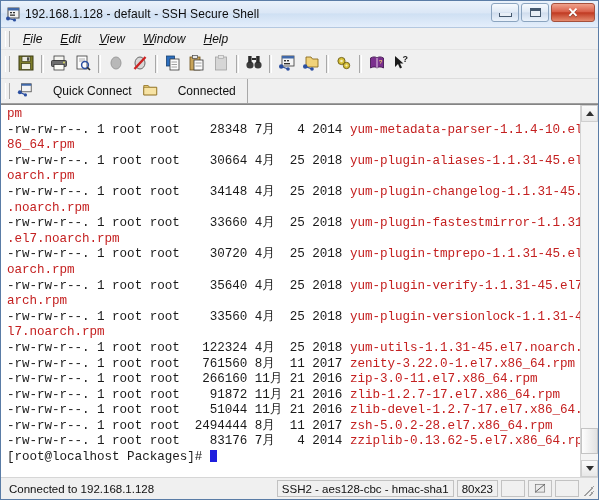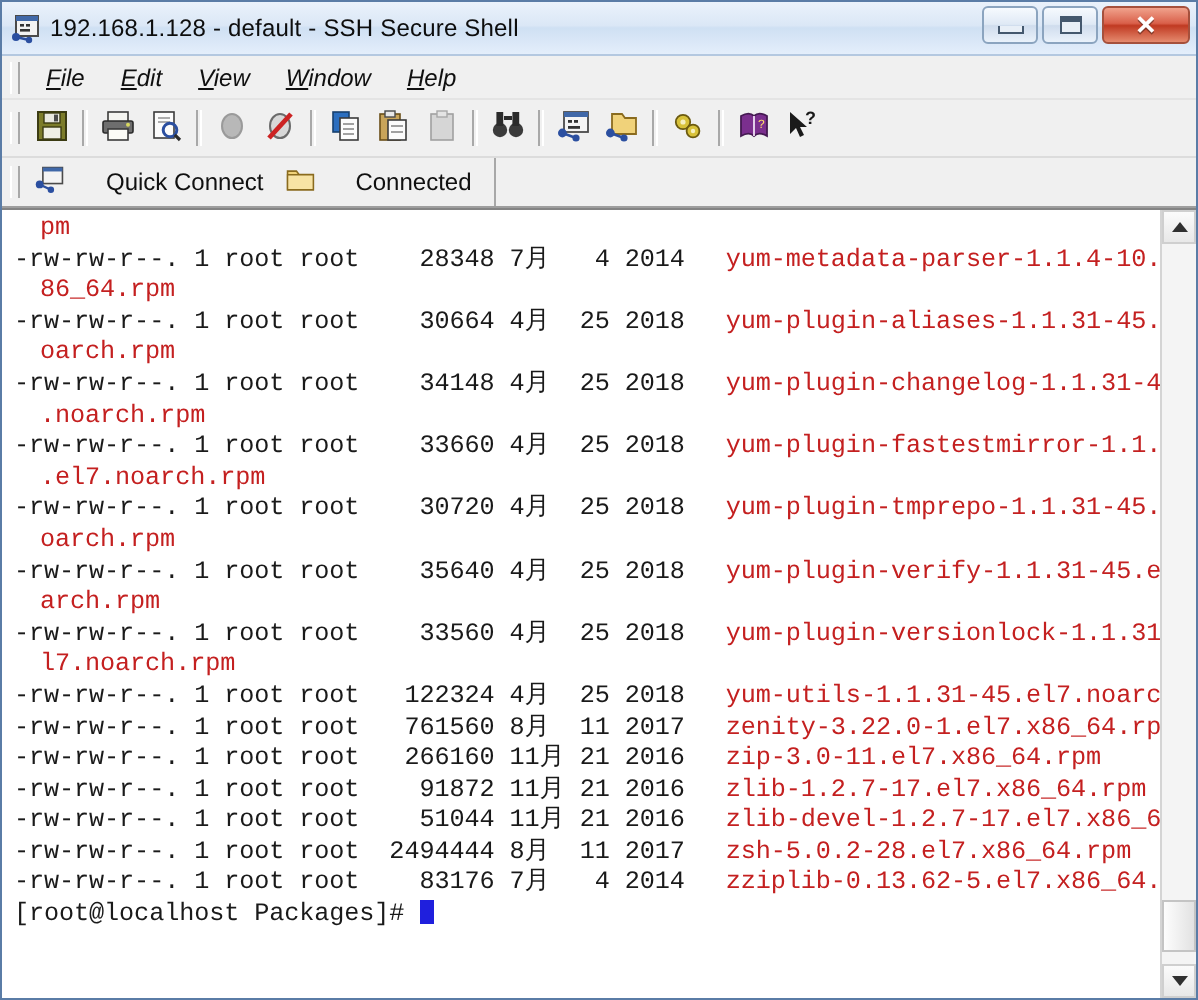--- a/index.html
+++ b/index.html
@@ -197,21 +197,21 @@
     background: #ffffff;
     padding: 2px 0 0 6px;
     font-family: "Liberation Mono", "DejaVu Sans Mono", monospace;
     font-size: 12.6px;
     line-height: 15.6px;
     color: #1a1a1a;
     overflow: hidden;
     white-space: pre;
     letter-spacing: -0.05px;
   }
-  .t-red { color: #c42020; margin-left: 13px; }
+  .t-red { color: #c42020; }
   .cursor {
     display: inline-block;
     width: 7.5px;
     height: 12px;
     background: #1f1fdd;
     vertical-align: -2px;
   }
 
   
   .scrollbar {
@@ -526,14 +526,29 @@
       </div>
       <div class="sb-track">
         <div class="sb-thumb"></div>
       </div>
       <div class="sb-arrow">
         <span class="tri tri-down"></span>
       </div>
     </div>
   </div>
 
+  <div class="statusbar">
+    <div class="sb-panel sb-conn">Connected to 192.168.1.128</div>
+    <div class="sb-spacer"></div>
+    <div class="sb-panel">SSH2 - aes128-cbc - hmac-sha1</div>
+    <div class="sb-panel">80x23</div>
+    <div class="sb-panel sb-small"></div>
+    <div class="sb-panel sb-small">
+      <svg width="14" height="14" viewBox="0 0 18 18">
+        <rect x="3" y="3" width="12" height="10" fill="#eaeaea" stroke="#777" stroke-width=".9"></rect>
+        <line x1="3" y1="13" x2="15" y2="3" stroke="#555" stroke-width="1.2"></line>
+      </svg>
+    </div>
+    <div class="sb-panel sb-small"></div>
+    <div class="sb-grip"></div>
+  </div>
 
 </div>
 
 </body></html>

